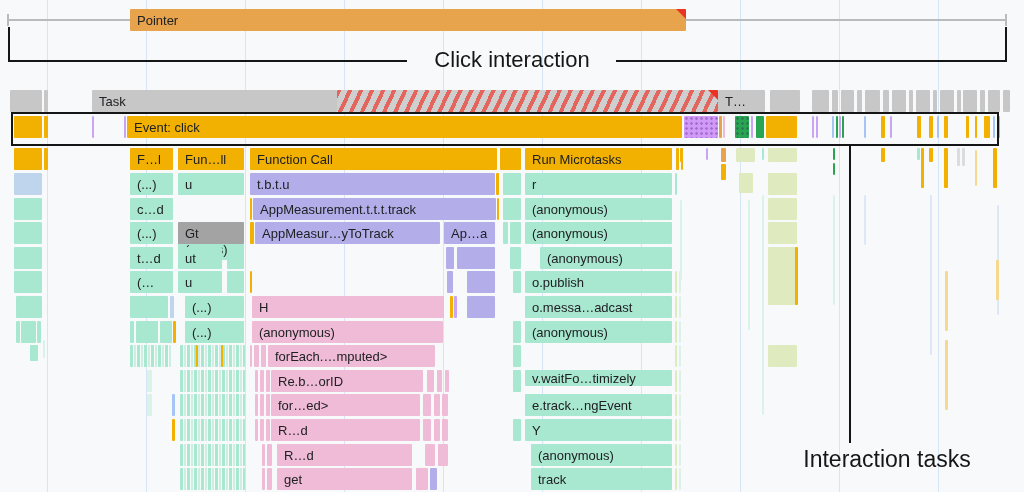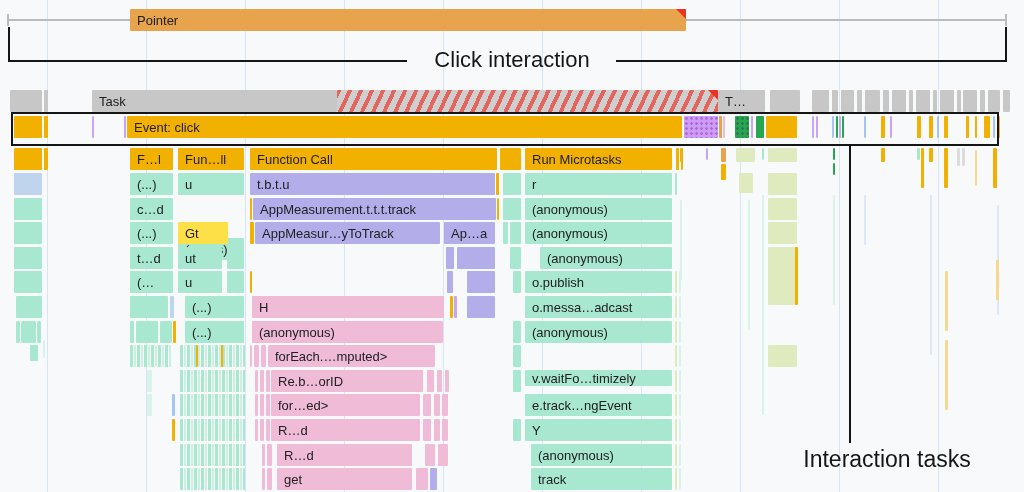--- a/index.html
+++ b/index.html
@@ -144,21 +144,21 @@
       </div>
       <div class="bar" style="left: 497px; top: 198px; width: 2px; height: 22px; background-color: rgb(242, 177, 1);"></div>
       <div class="bar" style="left: 503px; top: 198px; width: 18px; height: 22px; background-color: rgb(168, 231, 208);"></div>
       <div class="bar" style="left: 525px; top: 198px; width: 147px; height: 22px; background-color: rgb(168, 231, 208);">
         <span class="lbl">(anonymous)</span>
       </div>
       <div class="bar" style="left: 14px; top: 222px; width: 28px; height: 22px; background-color: rgb(168, 231, 208);"></div>
       <div class="bar" style="left: 130px; top: 222px; width: 43px; height: 22px; background-color: rgb(168, 231, 208);">
         <span class="lbl">(...)</span>
       </div>
-      <div class="bar" style="left: 178px; top: 222px; width: 50px; height: 22px; background-color: #fde047;">
+      <div class="bar" style="left: 178px; top: 222px; width: 66px; height: 22px; background-color: #a3a3a3;">
         <span class="lbl">Gt</span>
       </div>
       <div class="bar" style="left: 250px; top: 222px; width: 4px; height: 22px; background-color: rgb(242, 177, 1);"></div>
       <div class="bar" style="left: 255px; top: 222px; width: 185px; height: 22px; background-color: rgb(179, 174, 233);">
         <span class="lbl">AppMeasur…yToTrack</span>
       </div>
       <div class="bar" style="left: 444px; top: 222px; width: 51px; height: 22px; background-color: rgb(179, 174, 233);">
         <span class="lbl">Ap…a</span>
       </div>
       <div class="bar" style="left: 503px; top: 222px; width: 5px; height: 22px; background-color: rgb(168, 231, 208);"></div>

